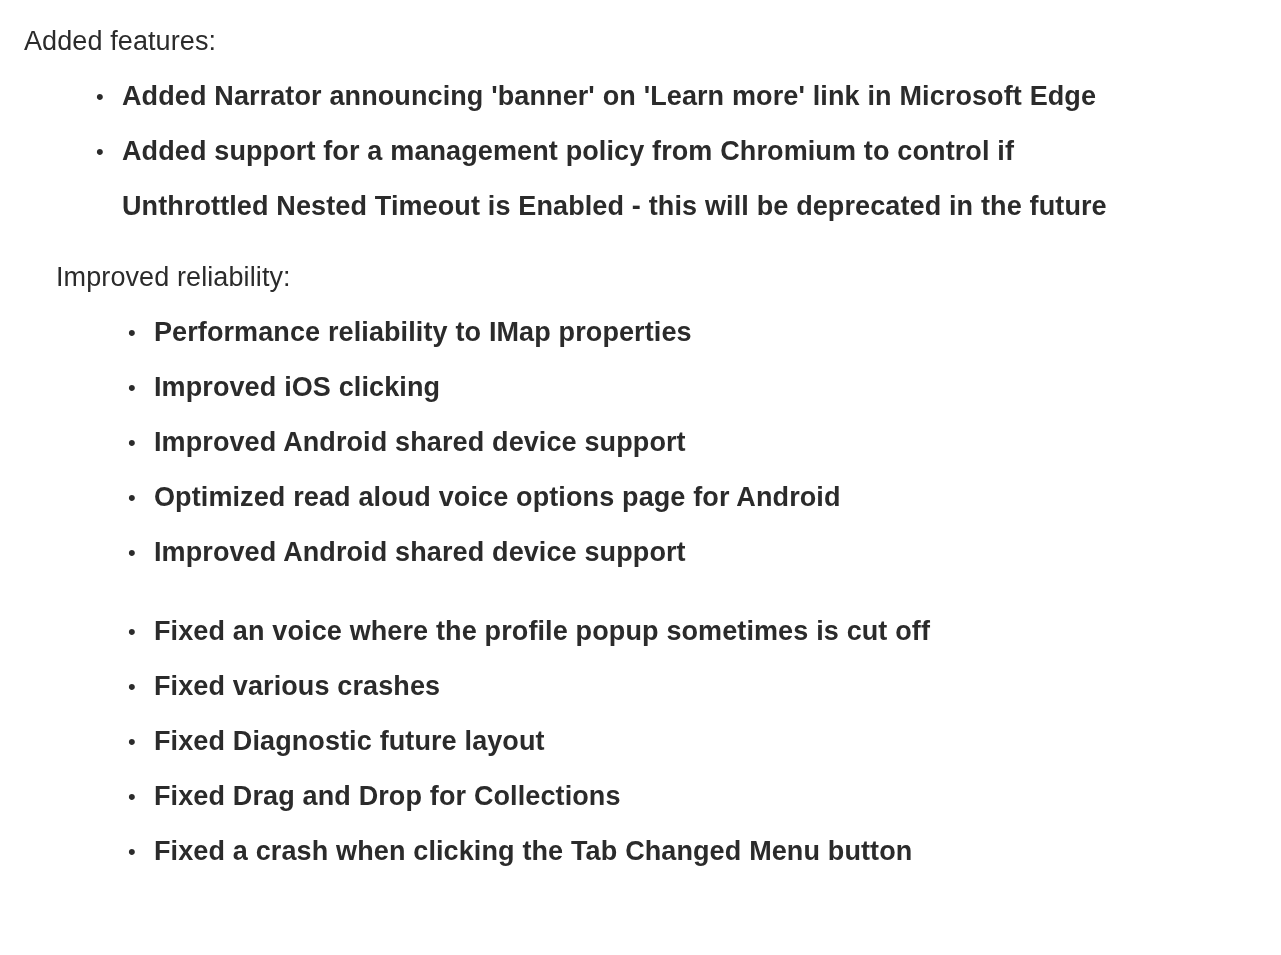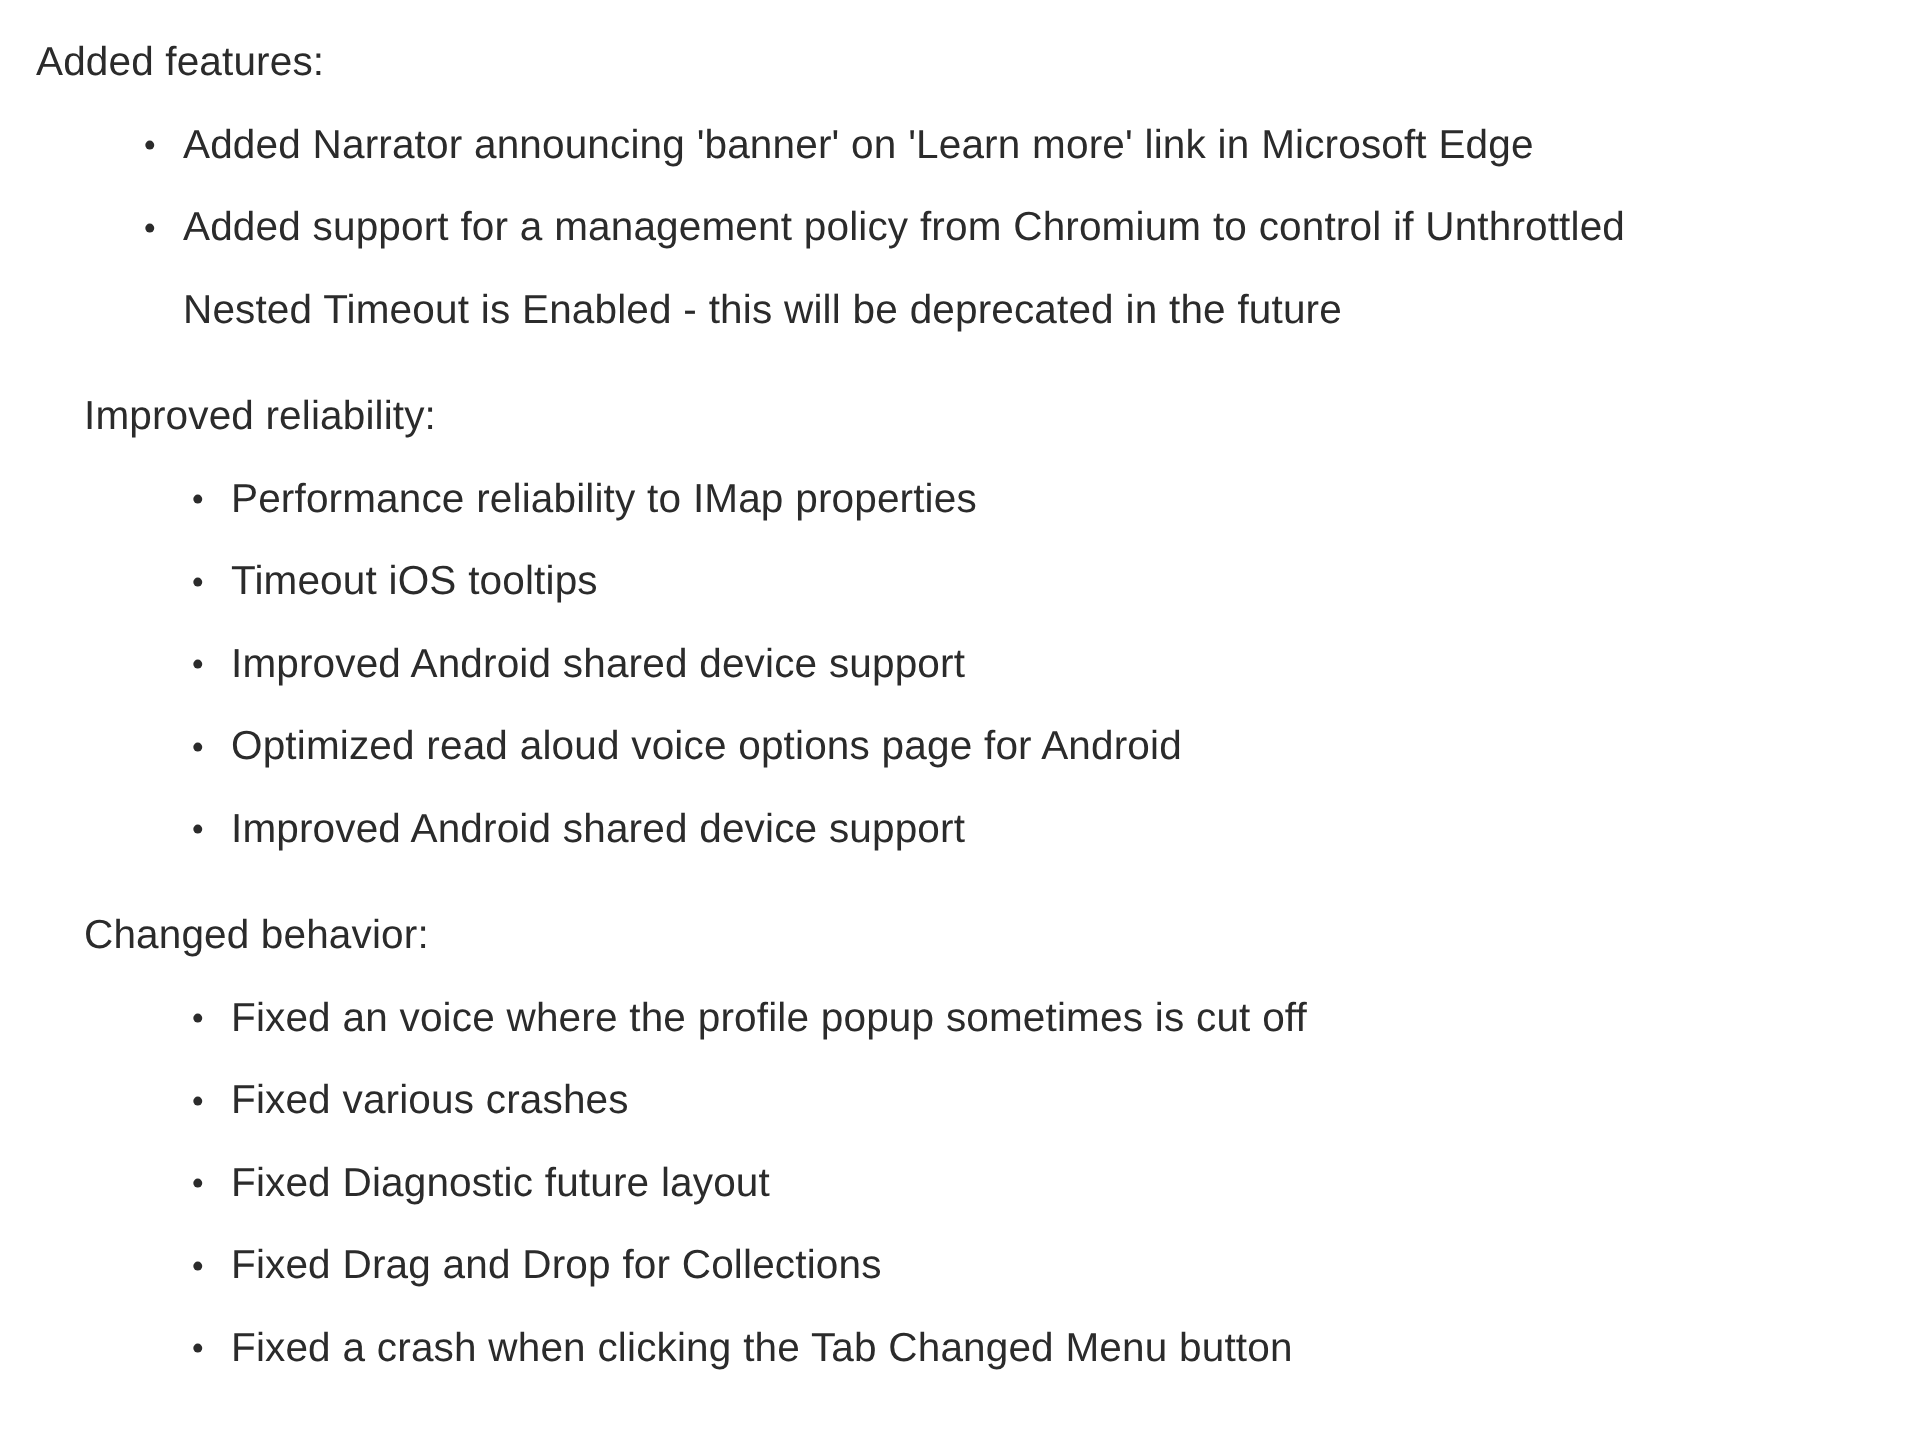--- a/index.html
+++ b/index.html
@@ -61,20 +61,21 @@
     width: 10px;
     height: 55px;
     line-height: 55px;
     font-size: 22px;
     color: #2b2b2b;
     text-align: left;
   }
 
   .bullet-item .bullet-text {
     display: block;
+    font-weight: bold;
   }
 
   
   .section + .section {
     margin-top: 24px;
     margin-left: 32px;
   }
 
   
   .section-heading + .bullet-list {
@@ -102,39 +103,38 @@
 
   <section class="section">
     <p class="section-heading">Improved reliability:</p>
     <ul class="bullet-list">
       <li class="bullet-item">
         <span class="bullet-dot">•</span>
         <span class="bullet-text">Performance reliability to IMap properties</span>
       </li>
       <li class="bullet-item">
         <span class="bullet-dot">•</span>
-        <span class="bullet-text">Timeout iOS tooltips</span>
+        <span class="bullet-text">Improved iOS clicking</span>
       </li>
       <li class="bullet-item">
         <span class="bullet-dot">•</span>
         <span class="bullet-text">Improved Android shared device support</span>
       </li>
       <li class="bullet-item">
         <span class="bullet-dot">•</span>
         <span class="bullet-text">Optimized read aloud voice options page for Android</span>
       </li>
       <li class="bullet-item">
         <span class="bullet-dot">•</span>
         <span class="bullet-text">Improved Android shared device support</span>
       </li>
     </ul>
   </section>
 
   <section class="section">
-    <p class="section-heading">Changed behavior:</p>
     <ul class="bullet-list">
       <li class="bullet-item">
         <span class="bullet-dot">•</span>
         <span class="bullet-text">Fixed an voice where the profile popup sometimes is cut off</span>
       </li>
       <li class="bullet-item">
         <span class="bullet-dot">•</span>
         <span class="bullet-text">Fixed various crashes</span>
       </li>
       <li class="bullet-item">

